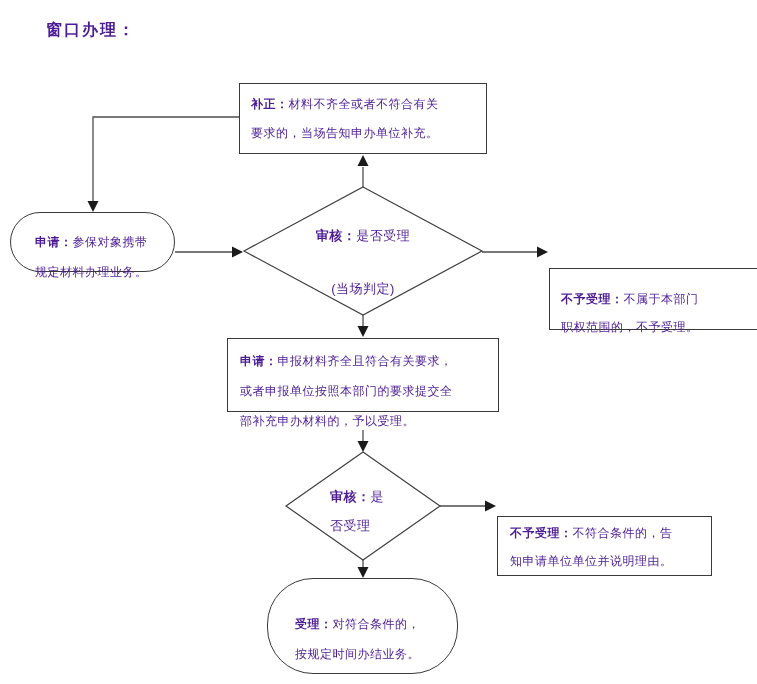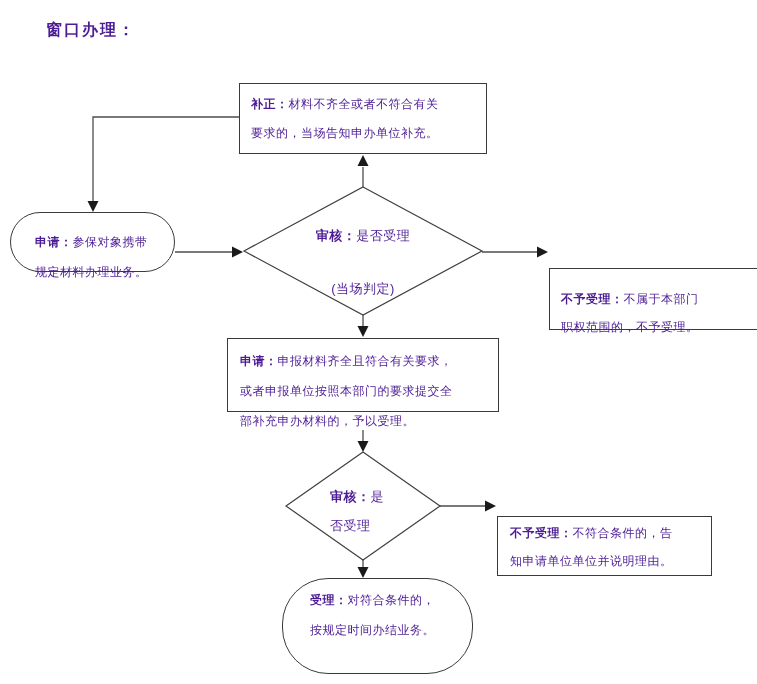--- a/index.html
+++ b/index.html
@@ -20,21 +20,21 @@
     font-size:12px;letter-spacing:0.5px;line-height:29px;box-sizing:border-box;
   }
   .node .b,.dtext .b{font-weight:bold;}
   .node .t,.dtext .t{white-space:pre-line;}
   .rect-supplement{left:239px;top:83px;width:248px;height:71px;padding:6px 8px 0 11px;}
   .stadium{border-radius:42px;}
   .stadium-apply1{left:10px;top:212px;width:165px;height:60px;padding:14px 0 0 24px;line-height:30px;}
   .rect-reject1{left:549px;top:222px;width:224px;height:62px;padding:16px 0 0 11px;line-height:28px;margin-top:46px;}
   .rect-apply2{left:227px;top:338px;width:272px;height:74px;padding:7px 0 0 12px;line-height:30px;}
   .rect-reject2{left:497px;top:473px;width:215px;height:60px;padding:2px 0 0 12px;line-height:28px;margin-top:43px;}
-  .stadium-accept{left:282px;top:578px;width:191px;height:96px;border-radius:46px;padding:6px 0 0 27px;line-height:30px;}
+  .stadium-accept{left:267px;top:578px;width:191px;height:96px;border-radius:46px;padding:30px 0 0 27px;line-height:30px;}
   .dtext{
     position:absolute;font-size:13px;letter-spacing:0.5px;line-height:20px;
     background:transparent;
   }
   .dtext-1{left:263px;top:226px;width:200px;text-align:center;}
   .dtext-1 .note{margin-top:33px;}
   .dtext-2{left:330px;top:482px;width:66px;line-height:29px;}
 </style>
 </head>
 <body>

